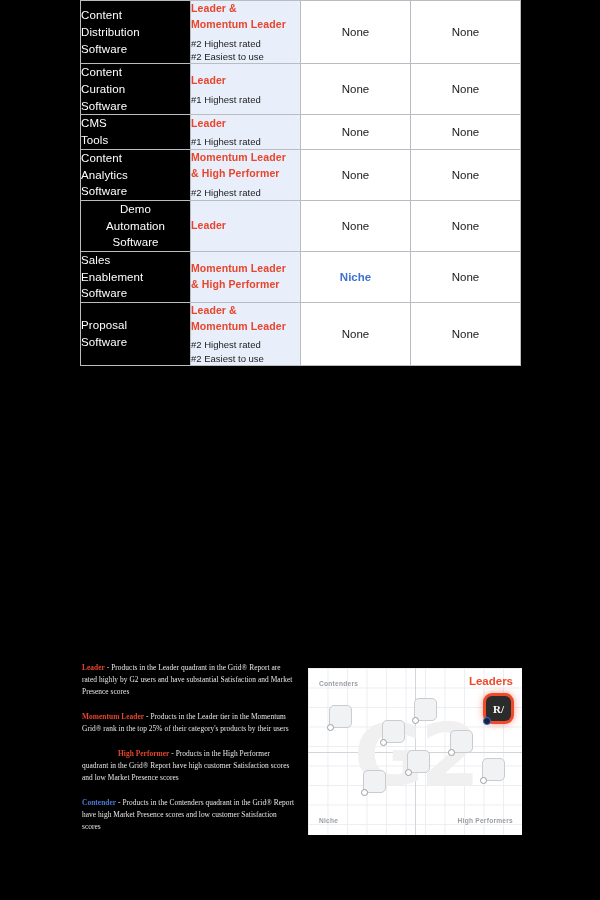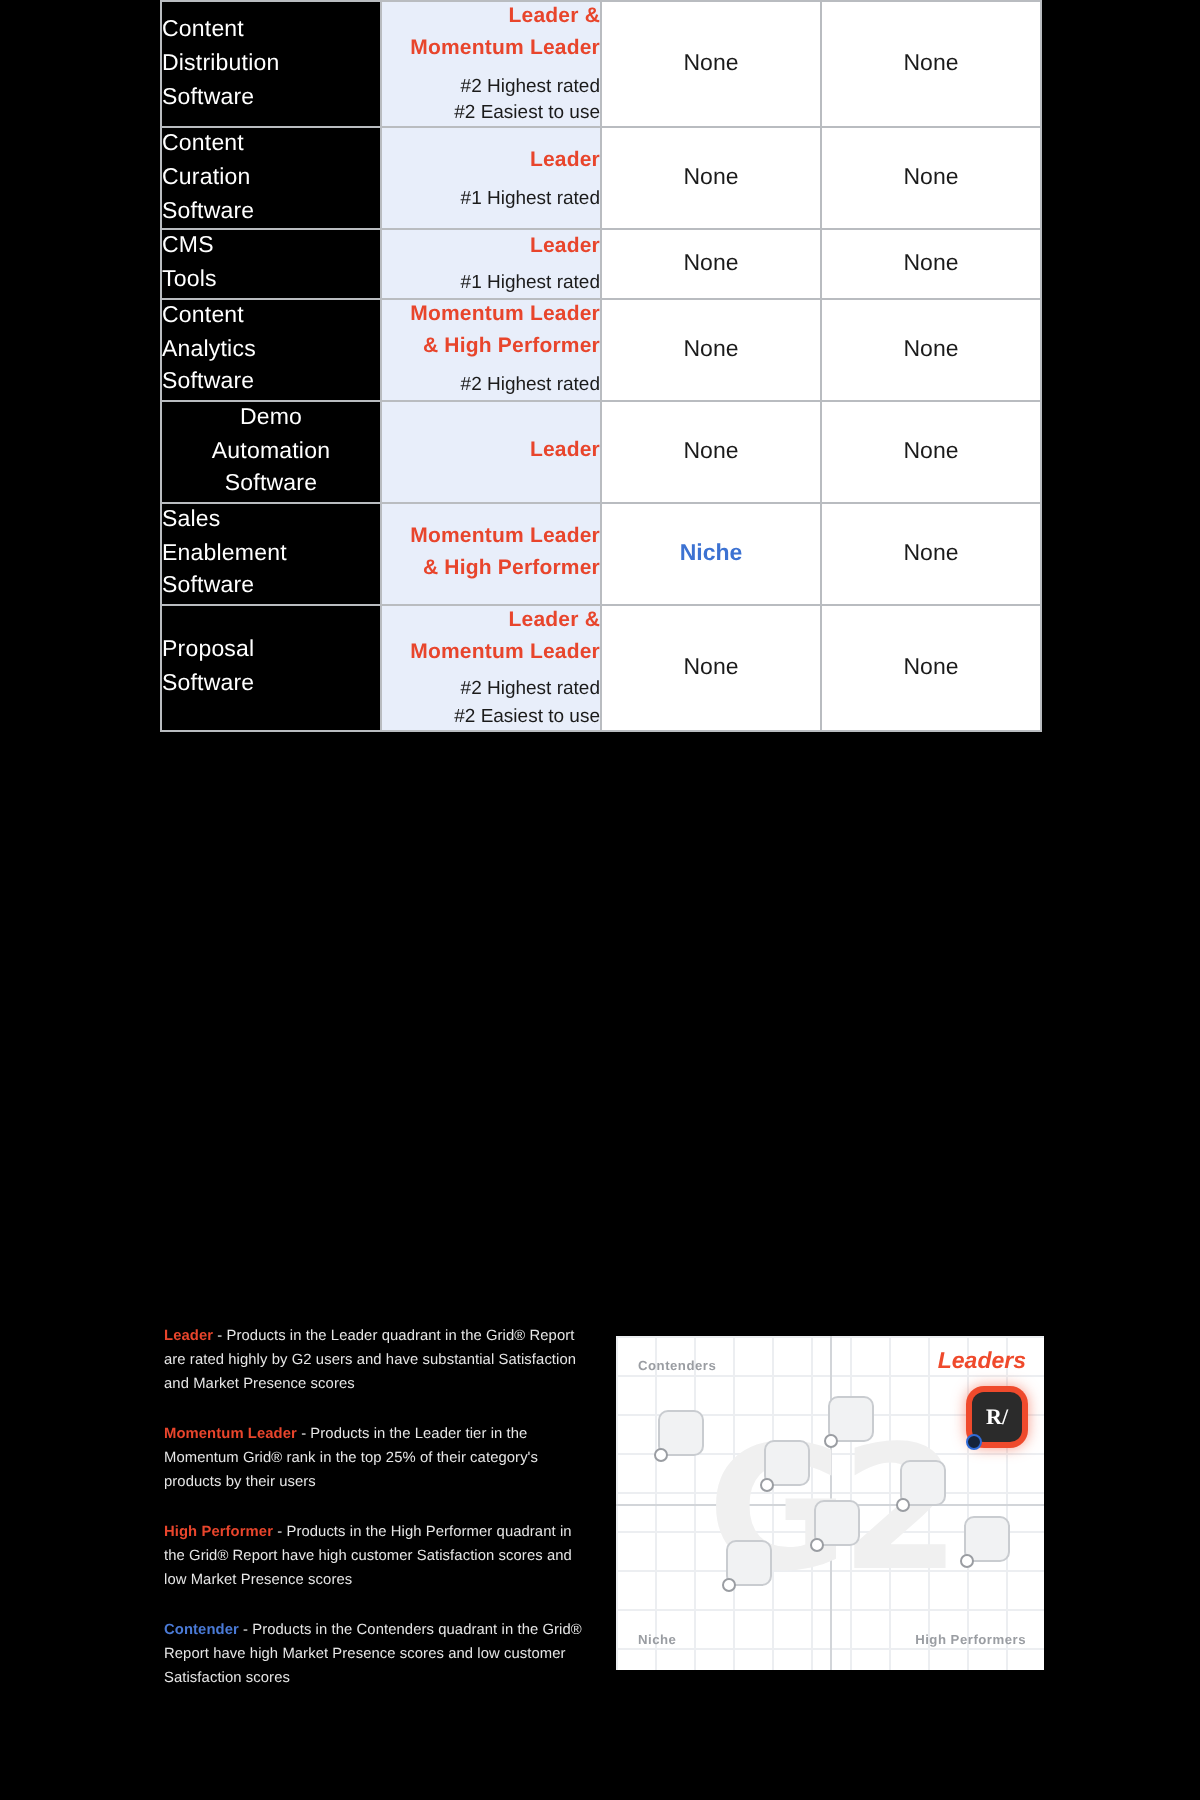--- a/index.html
+++ b/index.html
@@ -36,21 +36,20 @@
     padding:8px 12px;
     font-size:11.5px;
     line-height:1.45;
     font-weight:400;
     letter-spacing:.1px;
   }
   td.hl{
     background:#e8eefa;
     padding:8px 10px;
     vertical-align:middle;
-    text-align:right;
   }
   td.plain{
     background:#ffffff;
     text-align:center;
     color:#1b1b1b;
     font-size:11.5px;
   }
   .badge-red{
     color:#e8452c;
     font-weight:700;
@@ -72,20 +71,21 @@
   .legend{
     position:absolute;left:82px;top:662px;width:215px;
   }
   .legend-item{margin-bottom:13px;}
   .legend-item p{
     margin:0;
     color:#e6e6e6;
     font-size:7.4px;
     line-height:1.62;
     letter-spacing:.05px;
+    font-family:Liberation Serif, serif;
   }
   .lg-term{font-weight:700;}
 
   
   .quad{
     position:absolute;left:308px;top:668px;width:214px;height:167px;
     background:#ffffff;
     overflow:hidden;
   }
   .quad-inner{position:absolute;inset:0;}
@@ -105,21 +105,21 @@
     letter-spacing:-4px;
     user-select:none;
   }
   .q-label{
     position:absolute;
     font-size:6.6px;font-weight:700;color:#9a9da2;letter-spacing:.25px;
   }
   .q-contenders{left:11px;top:12px;}
   .q-niche{left:11px;bottom:11px;}
   .q-highperf{right:9px;bottom:11px;}
-  .q-leaders{right:9px;top:7px;color:#ef4a2c;font-size:11.5px;font-weight:700;letter-spacing:0;font-style:italic;}
+  .q-leaders{right:9px;top:7px;color:#ef4a2c;font-size:11.5px;font-weight:700;letter-spacing:0;}
 
   .tile{
     position:absolute;
     width:21px;height:21px;
     border:1.2px solid #c9ccd0;
     border-radius:5px;
     background:#f1f2f3;
   }
   .tile .dot{
     position:absolute;left:-3.5px;bottom:-3.5px;
@@ -250,21 +250,21 @@
 </div>
 
 <div class="legend" id="legend">
     <div class="legend-item">
       <p><span class="lg-term" style="color: rgb(232, 69, 44);">Leader</span><span> - Products in the Leader quadrant in the Grid® Report are rated highly by G2 users and have substantial Satisfaction and Market Presence scores</span></p>
     </div>
     <div class="legend-item">
       <p><span class="lg-term" style="color: rgb(232, 69, 44);">Momentum Leader</span><span> - Products in the Leader tier in the Momentum Grid® rank in the top 25% of their category's products by their users</span></p>
     </div>
     <div class="legend-item">
-      <p><span class="lg-term" style="color: rgb(232, 69, 44);">High Performer</span><span> - Products in the High Performer quadrant in the Grid® Report have high customer Satisfaction scores and low Market Presence scores</span></p>
+      <p><span class="lg-term" style="color: rgb(232, 69, 44); margin-left: 36px;">High Performer</span><span> - Products in the High Performer quadrant in the Grid® Report have high customer Satisfaction scores and low Market Presence scores</span></p>
     </div>
     <div class="legend-item">
       <p><span class="lg-term" style="color: rgb(74, 122, 214); text-align: center;">Contender</span><span> - Products in the Contenders quadrant in the Grid® Report have high Market Presence scores and low customer Satisfaction scores</span></p>
     </div>
   </div>
 
 <div class="quad">
   <div class="quad-inner">
     <div class="gridlines"></div>
     <div class="axis-v"></div>

